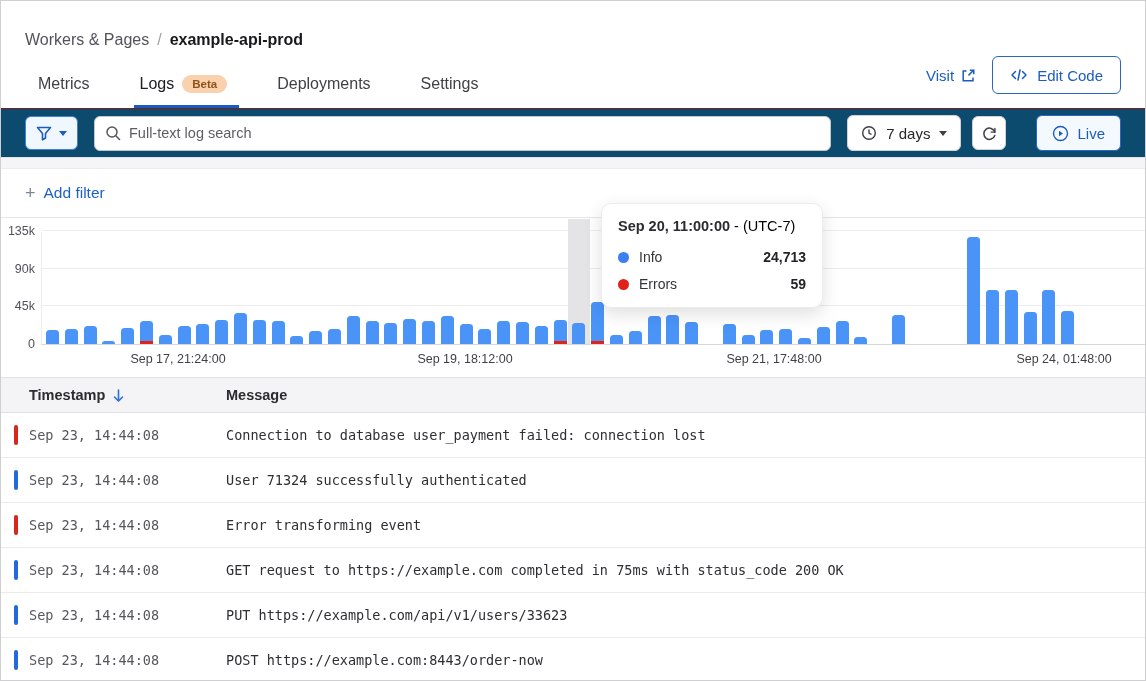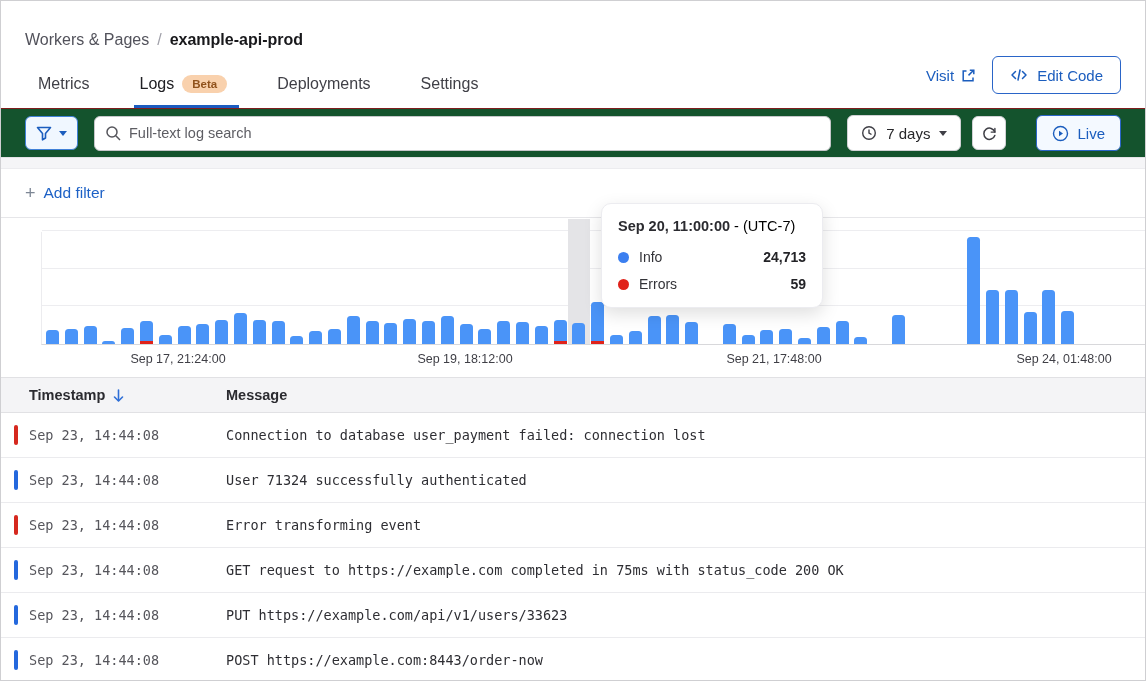--- a/index.html
+++ b/index.html
@@ -15,21 +15,21 @@
   .tabbar { position:absolute; left:35px; bottom:0; display:flex; gap:46px; align-items:flex-end; }
   .tab { font-size:16px; color:#3f3f46; padding:10px 2px 15px 2px; position:relative; display:flex; align-items:center; gap:8px; cursor:pointer; }
   .tab.active { color:#202024; }
   .tab.active .underline { position:absolute; left:-4px; right:-10px; bottom:0; height:3px; background:#1b5bbf; }
   .badge-beta { background:#f9d1ad; color:#91521c; font-size:11.5px; padding:3px 10px; border-radius:10px; font-weight:600; }
   .hdr-actions { position:absolute; right:24px; bottom:14px; display:flex; align-items:center; gap:16px; }
   .visit-link { color:#1b5dbe; font-size:15px; display:flex; align-items:center; gap:7px; cursor:pointer; }
   .btn-edit { display:flex; align-items:center; gap:9px; border:1px solid #2a65c8; color:#1b5dbe; background:#fff; border-radius:6px; height:38px; padding:0 17px; font-size:15px; cursor:pointer; font-family:inherit; }
 
   
-  .toolbar { height:49px; border-bottom:1px solid #e3e3e6; display:flex; align-items:center; padding:0 24px; gap:16px; background:#14532d; }
+  .toolbar { height:49px; border-bottom:1px solid #e3e3e6; display:flex; align-items:center; padding:0 24px; gap:16px; background:#0c4a6e; }
   .btn-filter { width:53px; height:34px; border:1px solid #4081d8; background:#f0f7ff; border-radius:6px; display:flex; align-items:center; justify-content:center; gap:7px; cursor:pointer; }
   .caret { width:0; height:0; border-left:4.5px solid transparent; border-right:4.5px solid transparent; border-top:5.5px solid #1b5dbe; }
   .caret.dark { border-top-color:#3f3f46; }
   .search-wrap { flex:1; position:relative; }
   .search-wrap input { width:100%; height:35px; border:1px solid #c6c6ca; border-radius:6px; padding:0 12px 0 34px; font-size:14.5px; color:#27272a; font-family:inherit; outline:none; }
   .search-wrap input::placeholder { color:#5d5d63; }
   .search-ic { position:absolute; left:11px; top:9px; }
   .btn-range { height:36px; border:1px solid #d1d1d5; background:#fff; border-radius:6px; display:flex; align-items:center; gap:9px; padding:0 13px; font-size:15px; color:#27272a; cursor:pointer; font-family:inherit; }
   .btn-refresh { width:34px; height:34px; border:1px solid #d1d1d5; background:#fff; border-radius:6px; display:flex; align-items:center; justify-content:center; cursor:pointer; margin-left:-5px; }
   .btn-live { height:36px; border:1px solid #2a65c8; background:#f4f9ff; color:#1b5dbe; border-radius:6px; display:flex; align-items:center; gap:8px; padding:0 15px; font-size:15px; cursor:pointer; margin-left:14px; font-family:inherit; }
@@ -162,20 +162,26 @@
   <div class="card">
 
     <div class="addfilter-row">
       <span class="addfilter">
         <span class="plus">+</span>
         <span>Add filter</span>
       </span>
     </div>
 
     <div class="chart">
+      <div class="yaxis">
+          <span class="ylab" style="top: -8px;">135k</span>
+          <span class="ylab" style="top: 29.6667px;">90k</span>
+          <span class="ylab" style="top: 67.3333px;">45k</span>
+          <span class="ylab" style="top: 105px;">0</span>
+        </div>
       <div class="plot">
           <div class="grid" style="bottom: 113px;"></div>
           <div class="grid" style="bottom: 75.3333px;"></div>
           <div class="grid" style="bottom: 37.6667px;"></div>
           <div class="hoverband" style="left: 525.9px;"></div>
           <div class="bar" style="left: 4px; width: 13px; height: 14.2296px;"></div>
           <div class="bar" style="left: 22.8px; width: 13px; height: 15.0667px;"></div>
           <div class="bar" style="left: 41.6px; width: 13px; height: 17.5778px;"></div>
           <div class="bar" style="left: 60.4px; width: 13px; height: 3.34815px;"></div>
           <div class="bar" style="left: 79.2px; width: 13px; height: 15.9037px;"></div>

